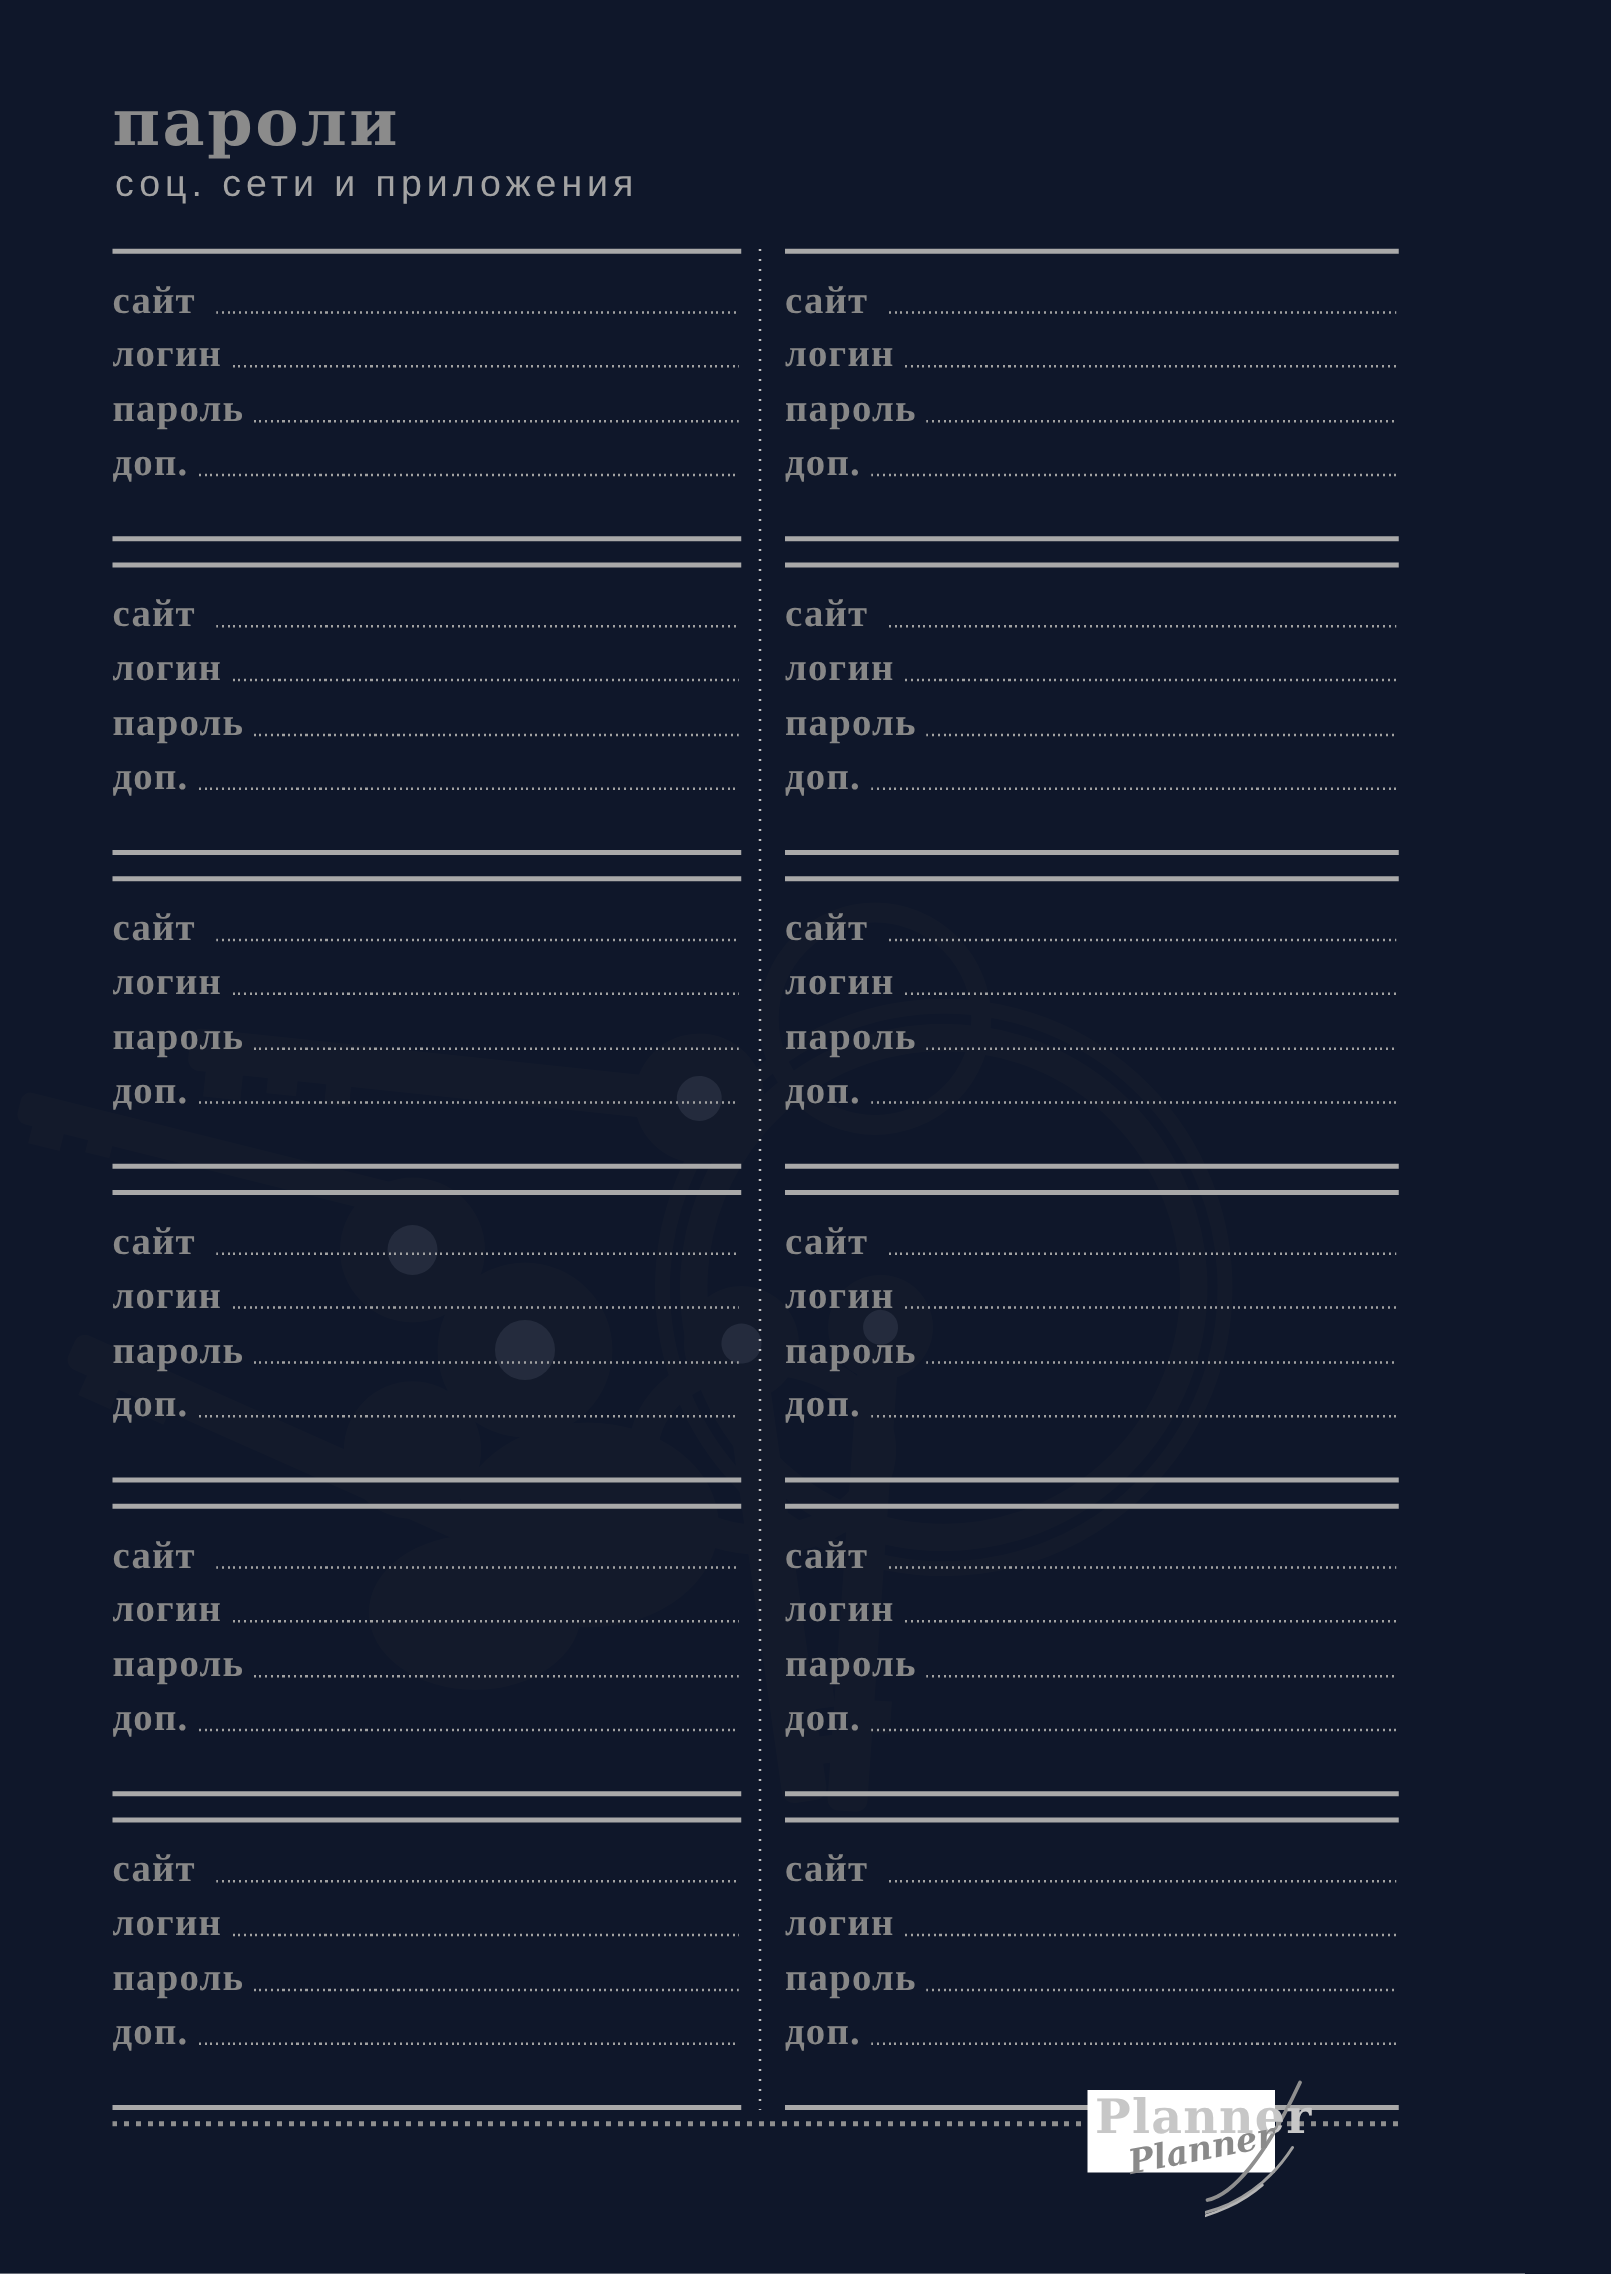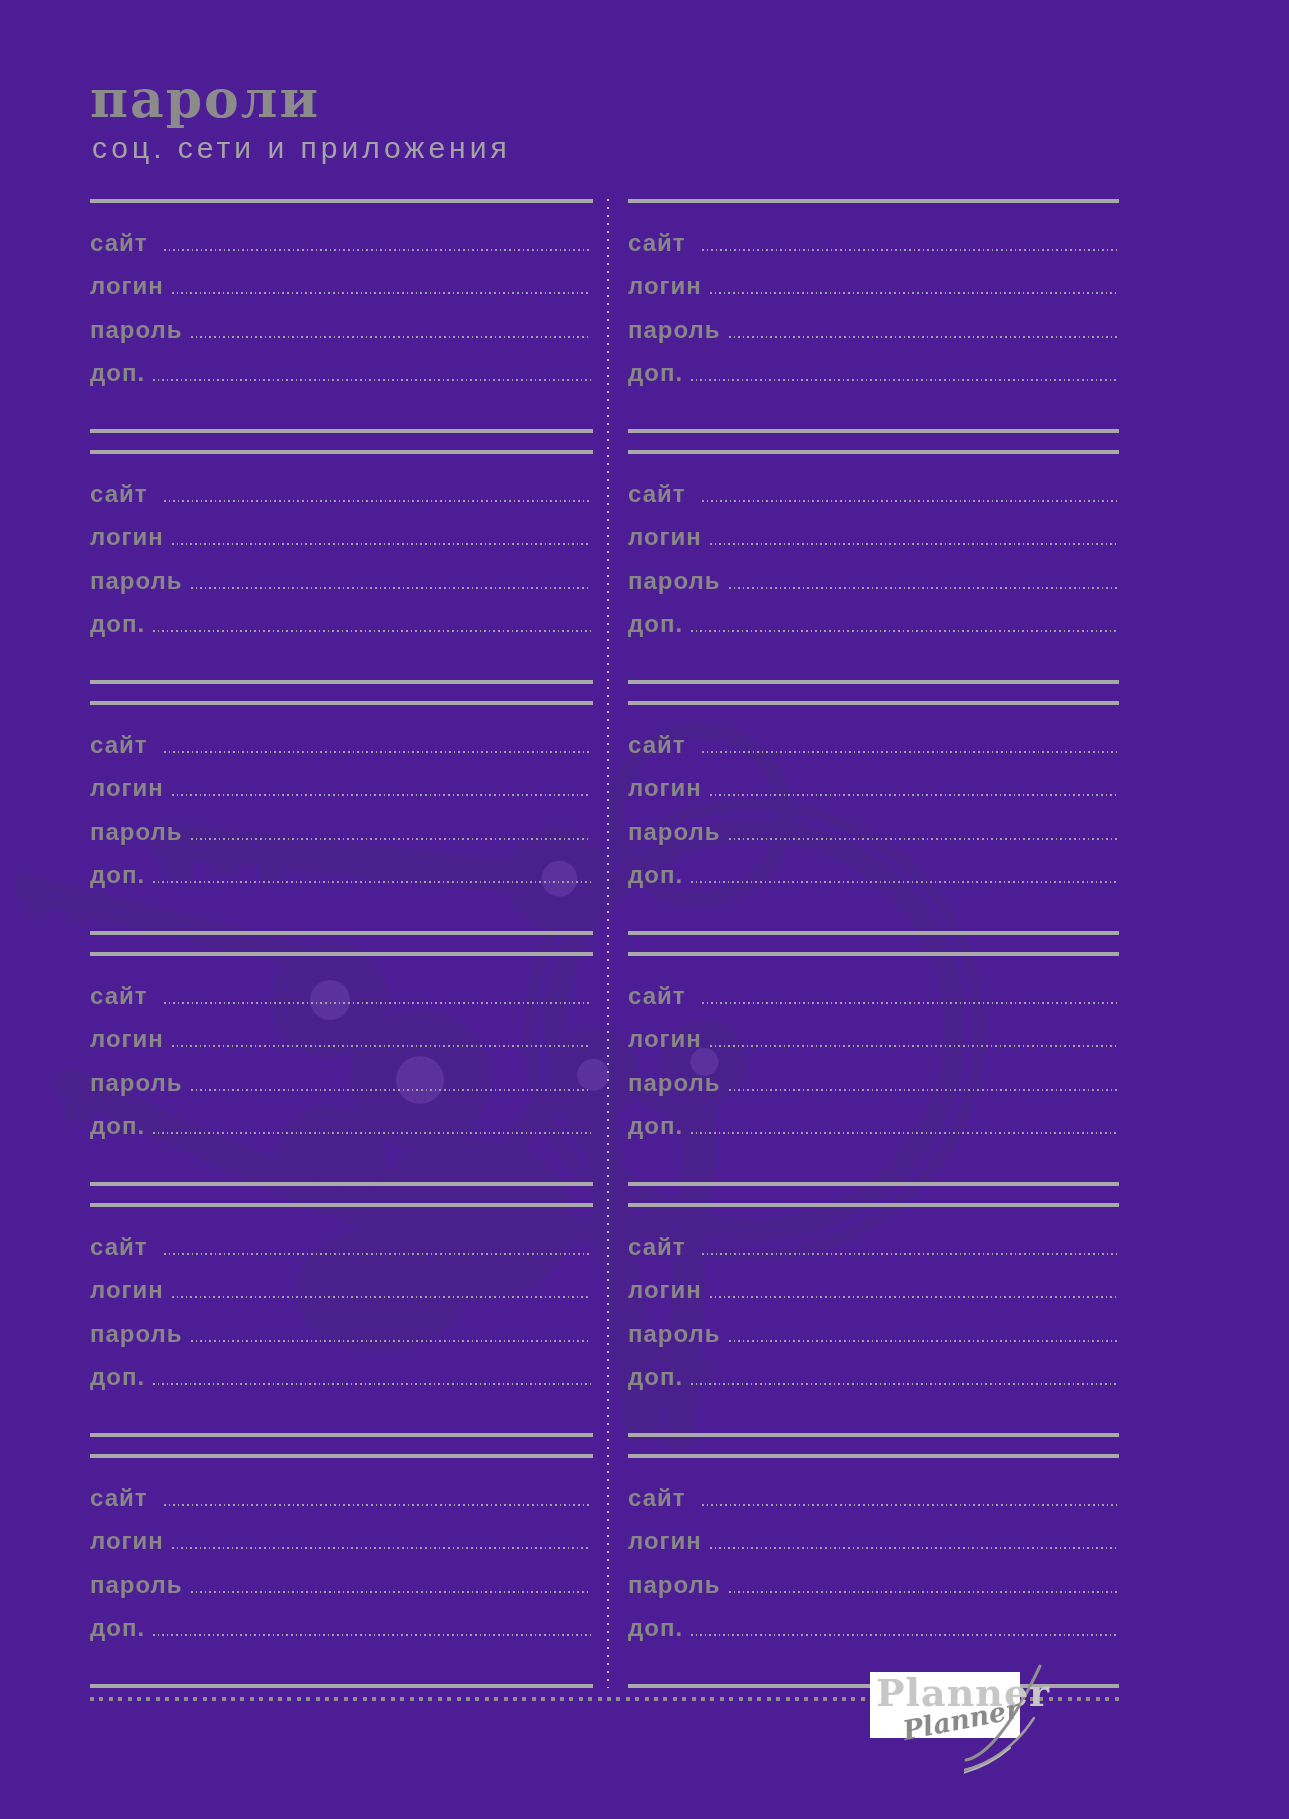--- a/index.html
+++ b/index.html
@@ -1,19 +1,19 @@
 <!DOCTYPE html>
 <html><head>
 <meta charset="utf-8">
 <style>
   html,body{margin:0;padding:0;background:#e8e8e8;}
   .page{
     position:relative;
     width:1289px;height:1819px;
-    background:#4c1d95;
+    background:#0f172a;
     overflow:hidden;
     font-family:"DejaVu Serif", serif;
   }
   
   .watermark{
     position:absolute;left:0px;top:600px;width:1160px;height:900px;
     opacity:0.085;
     z-index:0;
     pointer-events:none;
   }
@@ -50,23 +50,23 @@
   }
   .block{
     border-top:4px solid #a9a9a9;
     border-bottom:4px solid #a9a9a9;
     height:218px;
     padding:8px 0 0 0;
     box-sizing:content-box;
   }
   .row{display:flex;align-items:flex-end;height:43.5px;}
   .lbl{
-    font-family:Liberation Sans, sans-serif;
+    font-family:Liberation Serif, serif;
     font-weight:700;
-    font-size:24px;
+    font-size:31px;
     line-height:1;
     letter-spacing:1px;
     color:#878787;
     white-space:nowrap;
   }
   .fill{
     flex:1;
     height:2px;
     margin:0 2px 4px 8px;
     background-image:repeating-linear-gradient(90deg,#a2a2a2 0 1.6px,transparent 1.6px 4.6px);

